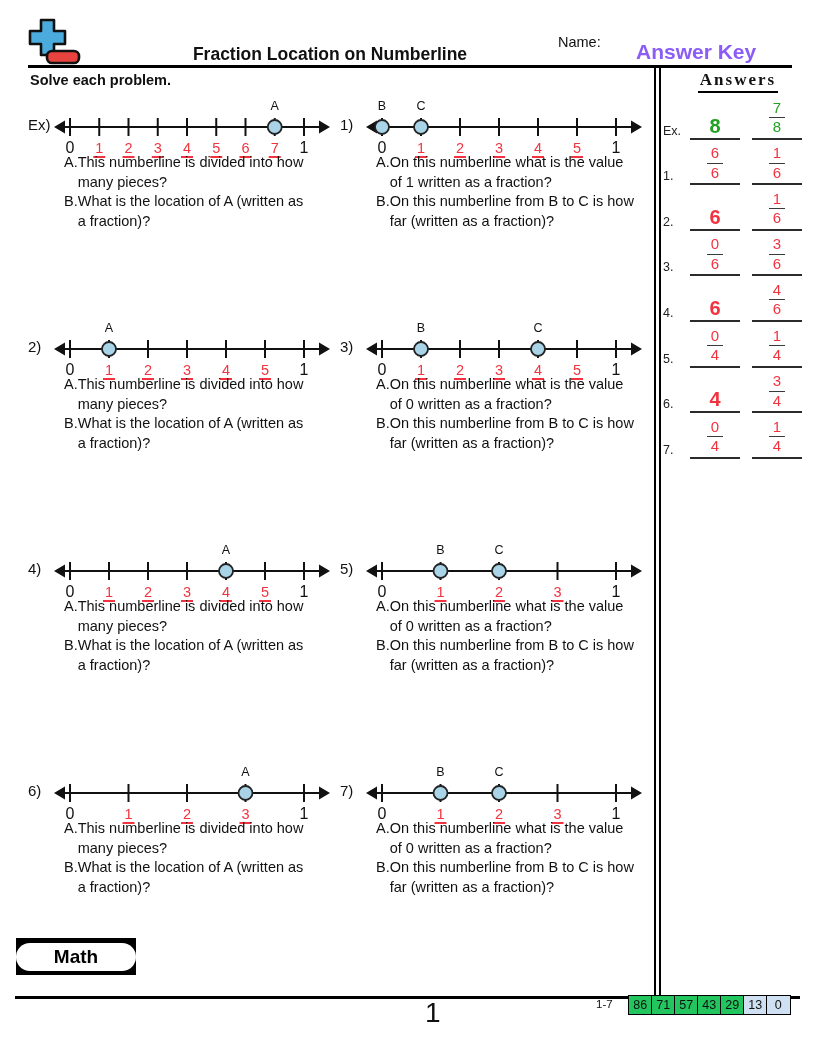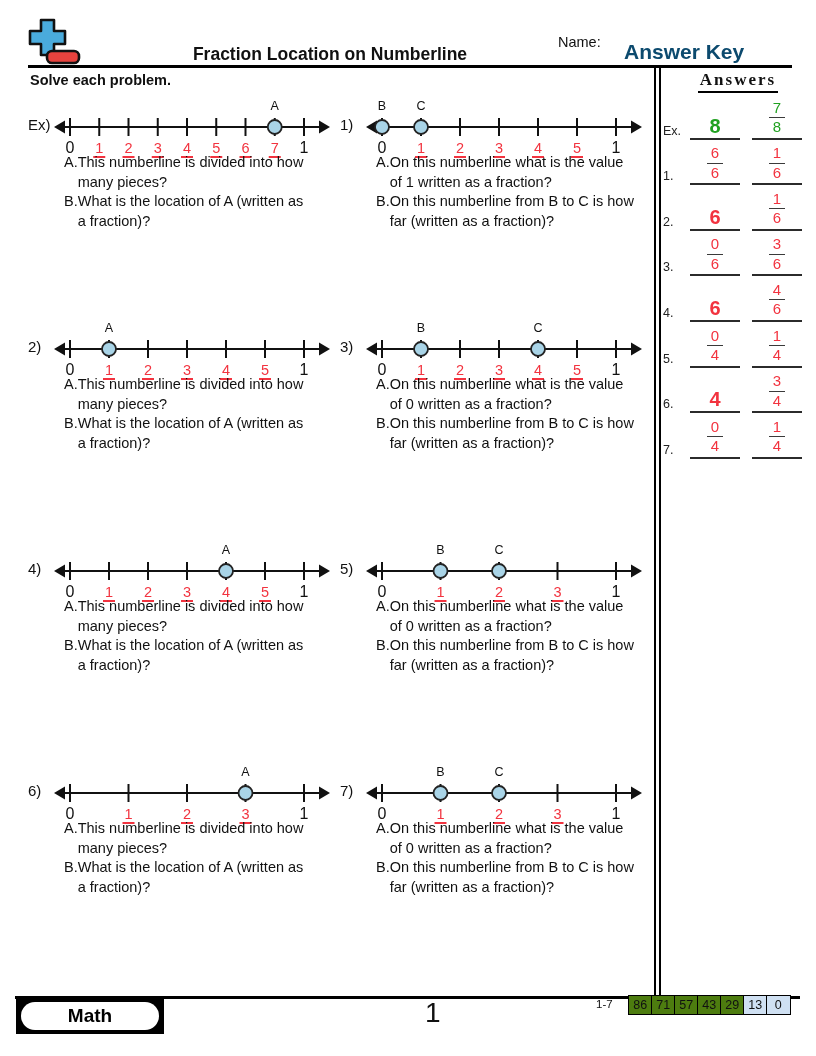--- a/index.html
+++ b/index.html
@@ -39,46 +39,46 @@
   .problem { position:absolute; width:310px; }
   .problem-label { position:absolute; left:0; top:16px; font-size:15px; font-weight:normal; }
   .numberline-svg { position:absolute; left:24px; top:-4px; }
   .questions { position:absolute; left:36px; top:53px; width:300px; }
   .q { display:flex; font-size:14.5px; line-height:19.5px; }
   .q-letter { flex-shrink:0; }
   .q-text { white-space:pre; }
 
   
   .footer-rule { position:absolute; left:15px; top:996px; width:785px; height:2.5px; background:#000; }
-  .brand-box { position:absolute; left:16px; top:997px; width:148px; height:37px; background:#000;
+  .brand-box { position:absolute; left:16px; top:938px; width:120px; height:37px; background:#000;
                display:flex; align-items:center; justify-content:center; }
   .brand-pill { width:138px; height:28px; background:#fff; border-radius:15px;
                 display:flex; align-items:center; justify-content:center;
                 font-size:19px; font-weight:bold; color:#000; }
   .website { position:absolute; left:172px; top:1011px; font-size:15.5px; }
   .page-number { position:absolute; left:425px; top:997px; font-size:28px; }
   .score-range { position:absolute; left:596px; top:998px; font-size:11.5px; }
   .score-table { position:absolute; left:628px; top:995px; display:flex; }
   .score-cell { width:24.5px; height:20px; border:1.5px solid #000; margin-left:-1.5px;
                 display:flex; align-items:center; justify-content:center;
-                font-size:12.5px; background:#4d7c0f; }
+                font-size:12.5px; background:#22c55e; }
   .score-cell:first-child { margin-left:0; }
 </style>
 </head>
 <body>
 
 <div class="page">
 
   <svg class="logo" width="72" height="50" viewBox="0 0 72 50">
     <path id="logo-plus" d="M27 3 h13 v11 h11 v13 h-11 v11 h-13 v-11 h-11 v-13 h11 z" fill="#4aabdc" stroke="#111" stroke-width="2.6" stroke-linejoin="round"></path>
     <rect id="logo-minus" x="33" y="34" width="32" height="12" rx="5" fill="#e8433e" stroke="#111" stroke-width="2.6"></rect>
   </svg>
   <div class="page-title">Fraction Location on Numberline</div>
   <div class="name-label">Name:</div>
-  <div class="answer-key" id="answer-key" style="color: #0c4a6e;">Answer Key</div>
+  <div class="answer-key" id="answer-key" style="color: #8b5cf6; margin-left: 12px;">Answer Key</div>
   <div class="header-rule"></div>
   <div class="instructions">Solve each problem.</div>
 
   <div class="divider-v"></div>
 
   <div class="answers-panel">
     <div class="answers-title-wrap">
       <span class="answers-title">Answers</span>
     </div>
     <div class="answers-rows" id="answers-rows">

